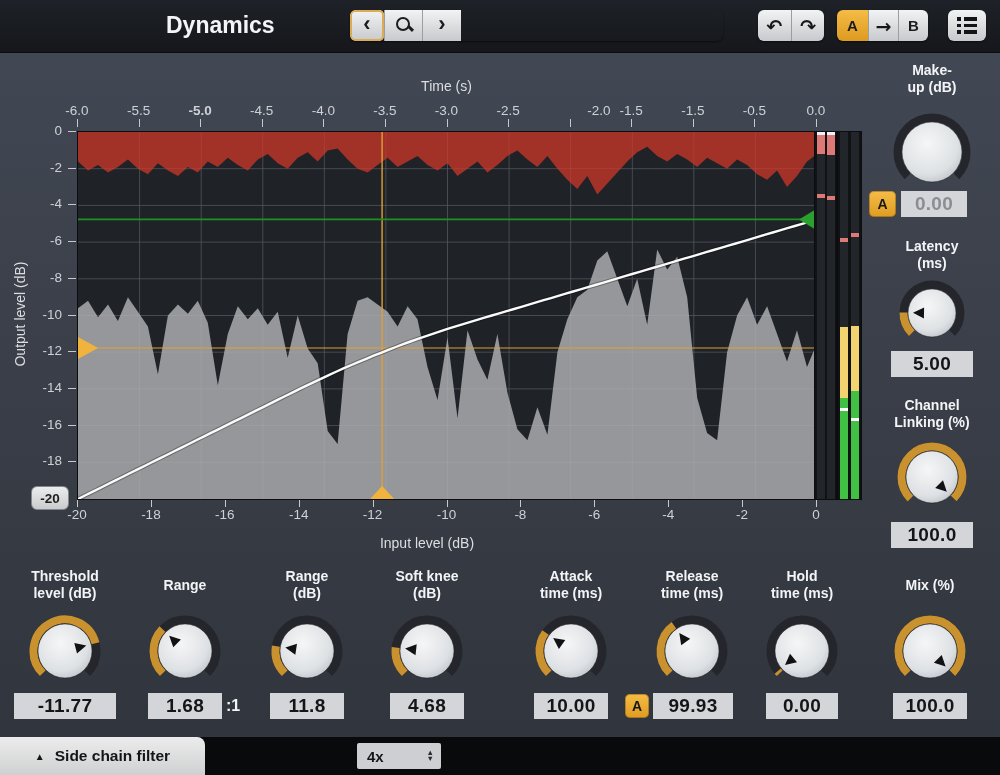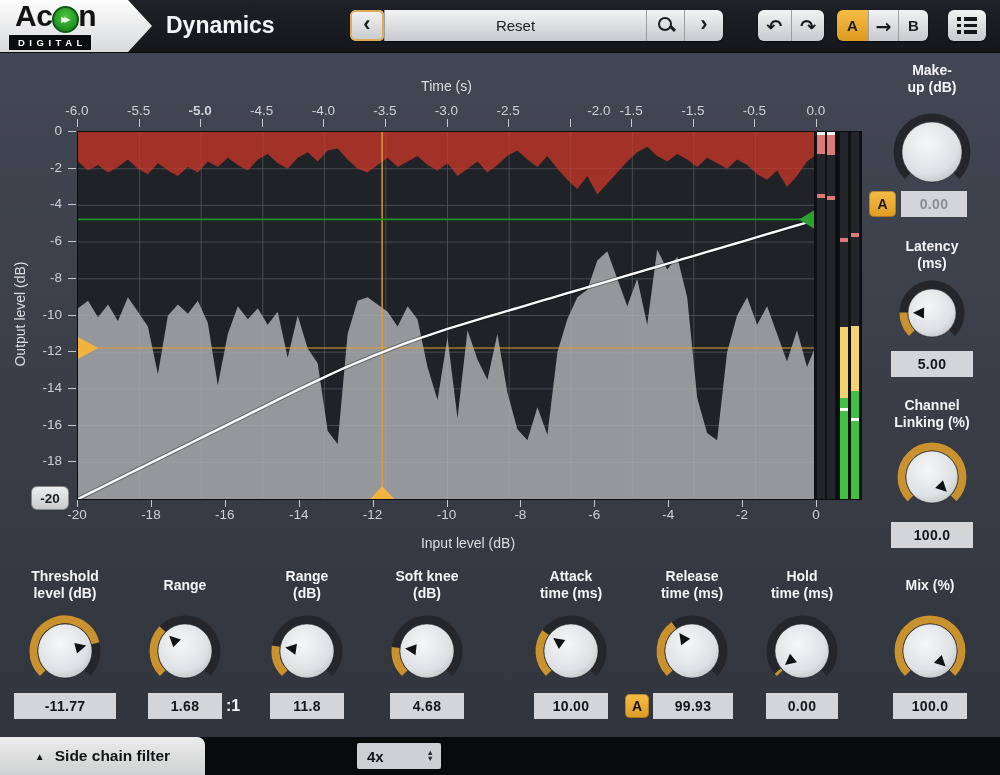--- a/index.html
+++ b/index.html
@@ -44,21 +44,21 @@
              border:1px solid #0c0d10;box-sizing:content-box;}
   #plot-svg{display:block;}
   .meter-col{position:absolute;top:131px;height:367px;background:#101214;border:1px solid #0c0d10;}
   .mbar{position:absolute;top:0;bottom:0;background:#22252a;}
   .mseg{position:absolute;left:0;right:0;}
   #corner-badge{position:absolute;left:31px;top:486px;width:38px;height:24px;border-radius:6px;
       background:linear-gradient(180deg,#eceded,#c9cbce);border:1px solid #85878a;color:#1c1d1f;
       font-size:13.5px;font-weight:600;display:flex;align-items:center;justify-content:center;box-sizing:border-box;}
   .klabel{position:absolute;color:#f3f4f6;font-size:14px;font-weight:700;line-height:17px;text-align:center;
           display:flex;flex-direction:column;justify-content:center;}
-  .vbox{position:absolute;height:26px;background:#d3d5d8;color:#141517;font-size:14px;font-weight:600;
+  .vbox{position:absolute;height:26px;background:#d3d5d8;color:#141517;font-size:19px;font-weight:600;
         display:flex;align-items:center;justify-content:center;letter-spacing:.3px;}
   .vbox.grayed{color:#8a8e92;}
   .vsuffix{position:absolute;color:#f3f4f6;font-size:16px;font-weight:700;height:26px;display:flex;align-items:center;}
   .abtn{position:absolute;background:linear-gradient(180deg,#f5bc45,#df9c22);border-radius:5px;color:#161616;
         font-weight:700;font-size:14px;display:flex;align-items:center;justify-content:center;
         box-shadow:inset 0 0 0 1px rgba(80,50,0,.35);}
   
   #bottombar{position:absolute;left:0;top:737px;width:1000px;height:38px;background:#090a0c;}
   #sidechain-tab{position:absolute;left:0;top:0;width:205px;height:38px;border-radius:0 8px 0 0;
       background:linear-gradient(180deg,#ececec,#cfd0d1);display:flex;align-items:center;justify-content:center;
@@ -79,31 +79,24 @@
       <defs>
     <radialGradient id="knobGrad" cx="42%" cy="36%" r="78%">
       <stop offset="0%" stop-color="#f5f6f7"></stop>
           <stop offset="65%" stop-color="#dee1e4"></stop>
           <stop offset="100%" stop-color="#b4b8bd"></stop>
     </radialGradient>
   </defs>
     </svg>
 
   <div id="header">
-    <div id="banner">
-      <div id="brand-acon"><span></span>Ac<span id="brand-o">
-            <span>▶▶</span>
-          </span>n</div>
-      <div id="brand-digital">DIGITAL</div>
-    </div>
     <div id="app-title">Dynamics</div>
 
     <div class="grp" style="left:350px;width:373px;">
       <div class="btn chev" id="preset-prev" style="width:34px;">‹</div>
-      <div class="btn" style="width:262px;font-size:15px;">Reset</div>
       <div class="btn" style="width:38px;">
           <span class="mag"></span>
         </div>
       <div class="btn chev" style="width:39px;">›</div>
     </div>
 
     <div class="grp" style="left:758px;width:66px;">
       <div class="btn uicon" style="width:33px;">
           <span>↶</span>
         </div>
@@ -126,21 +119,21 @@
             <i></i>
             <i></i>
             <i></i>
           </span>
       </div>
     </div>
   </div>
 
   <div id="graph-layer">
       <div class="axis-title" style="left:386.5px;top:78px;width:120px;">Time (s)</div>
-      <div class="axis-title" style="left:398px;top:535px;width:140px;">Input level (dB)</div>
+      <div class="axis-title" style="left:357px;top:535px;width:140px;">Input level (dB)</div>
       <div class="axis-title" style="left:-45px;top:306px;width:130px;transform:rotate(-90deg);">Output level (dB)</div>
       <div class="tick-label" style="left:55px;top:103px;">-6.0</div>
       <div class="tick-mark" style="left:77px;top:119px;width:1px;height:8px;"></div>
       <div class="tick-label" style="left:116.58333333333334px;top:103px;">-5.5</div>
       <div class="tick-mark" style="left:138.58333333333334px;top:119px;width:1px;height:8px;"></div>
       <div class="tick-label" style="left:178.16666666666669px;top:103px;font-weight:bold;">-5.0</div>
       <div class="tick-mark" style="left:200.16666666666669px;top:119px;width:1px;height:8px;"></div>
       <div class="tick-label" style="left:239.75px;top:103px;">-4.5</div>
       <div class="tick-mark" style="left:261.75px;top:119px;width:1px;height:8px;"></div>
       <div class="tick-label" style="left:301.33333333333337px;top:103px;">-4.0</div>

